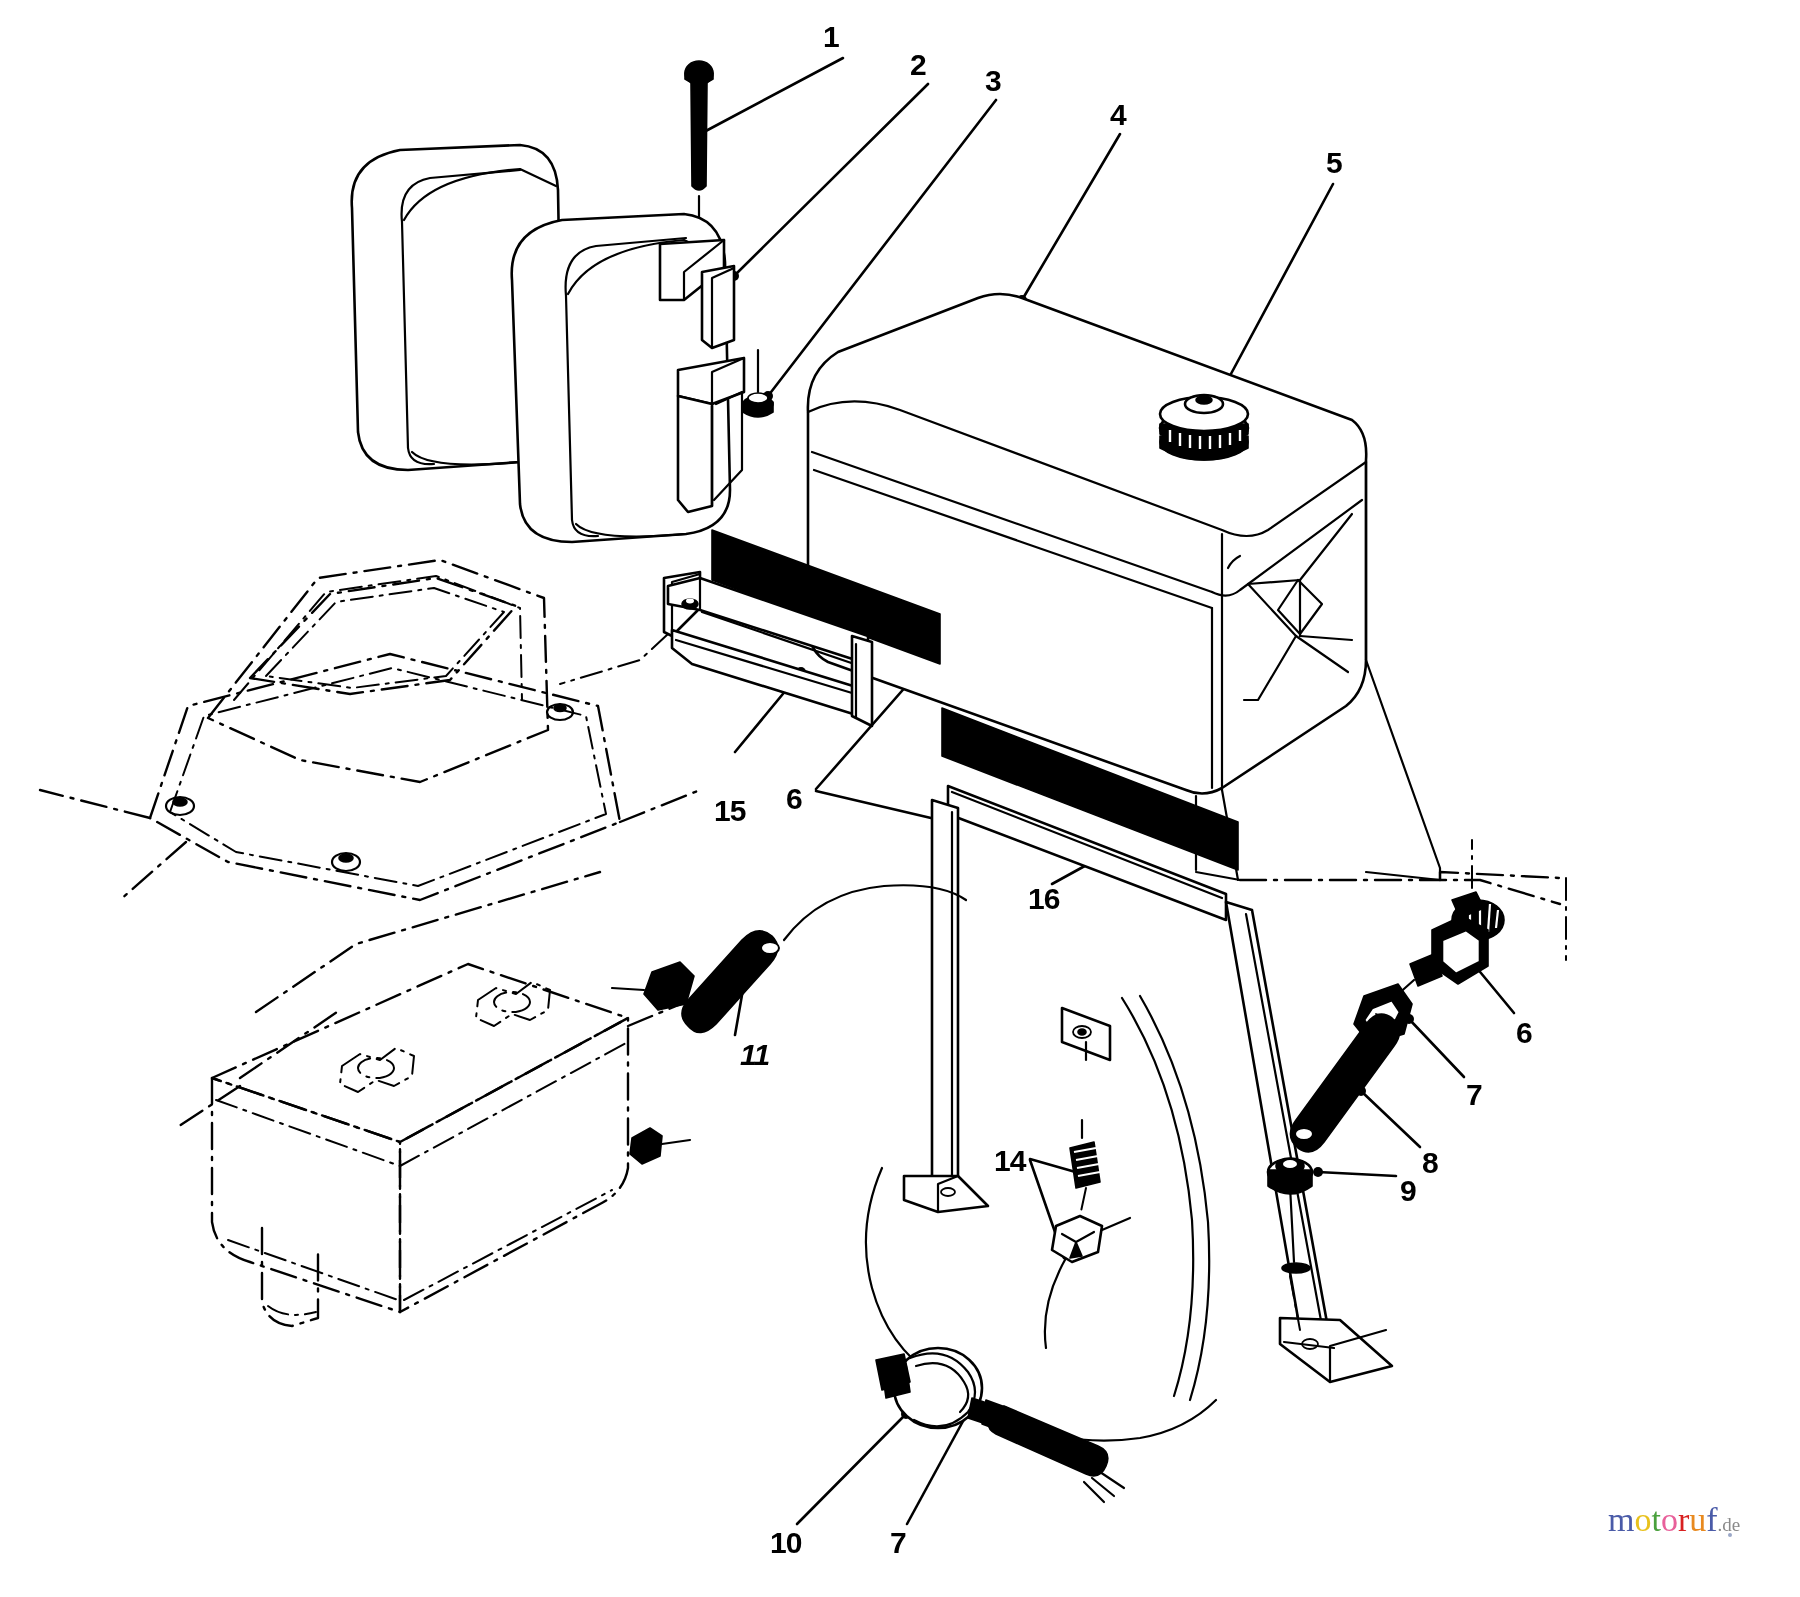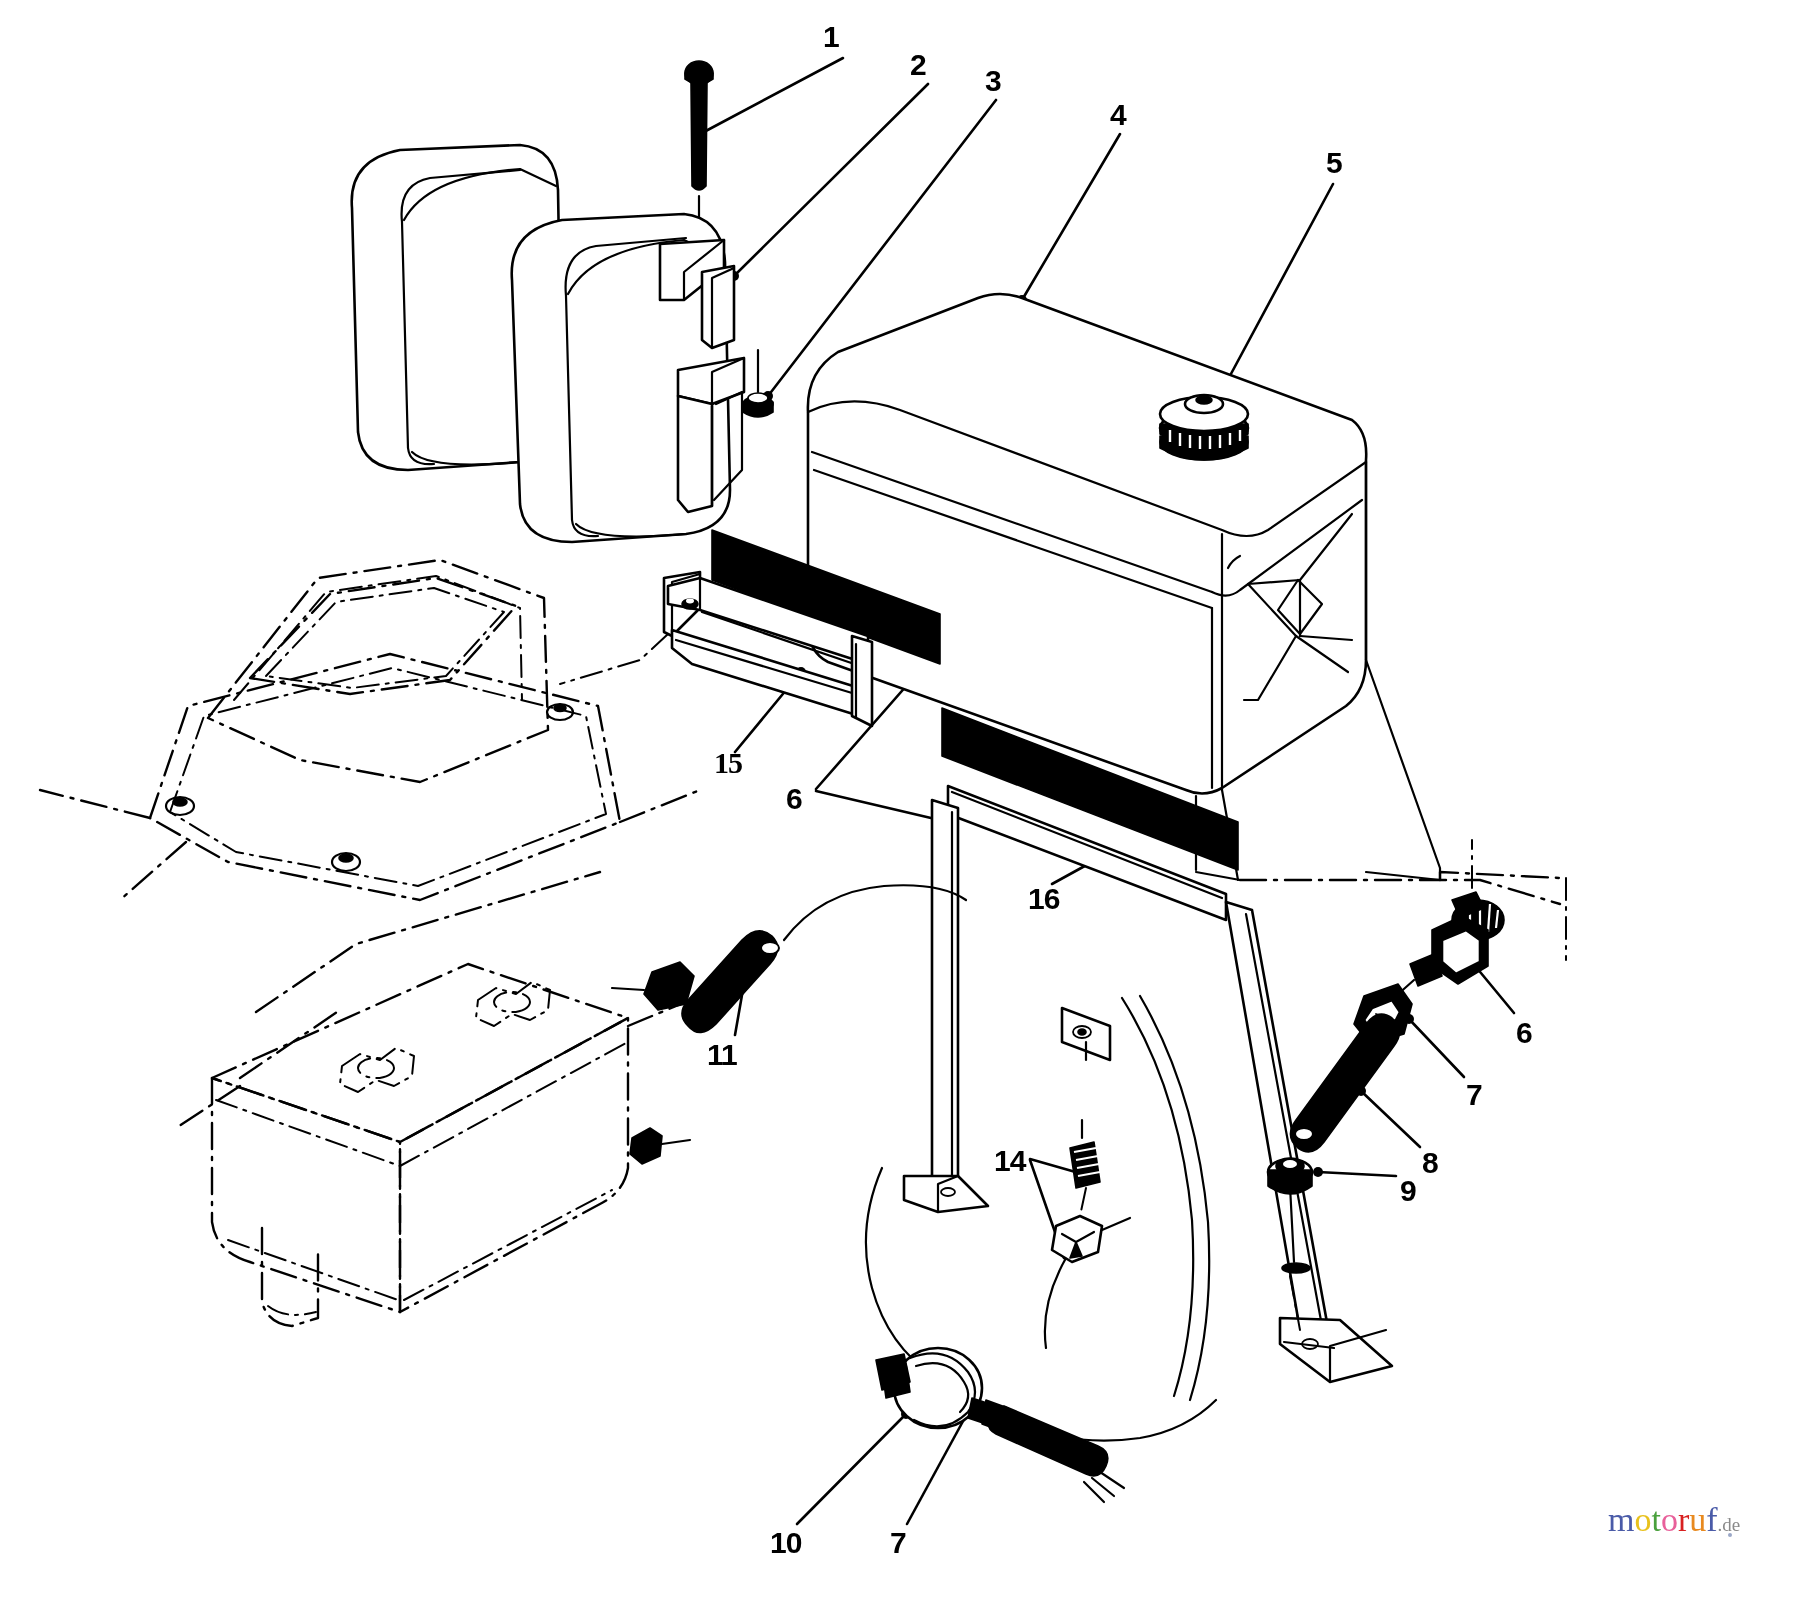--- a/index.html
+++ b/index.html
@@ -511,24 +511,24 @@
   <div class="callout" style="left:910px; top:50px;">2</div>
   <div class="callout" style="left:985px; top:66px;">3</div>
   <div class="callout" style="left:1110px; top:100px;">4</div>
   <div class="callout" style="left:1326px; top:148px;">5</div>
   <div class="callout" style="left:1516px; top:1018px;">6</div>
   <div class="callout" style="left:1466px; top:1080px;">7</div>
   <div class="callout" style="left:1422px; top:1148px;">8</div>
   <div class="callout" style="left:1400px; top:1176px;">9</div>
   <div class="callout" style="left:770px; top:1528px;text-align:center;">10</div>
   <div class="callout" style="left:890px; top:1528px;">7</div>
-  <div class="callout" style="left:707px; top:1040px;">11</div>
+  <div class="callout" style="left:740px; top:1040px;font-style:italic;">11</div>
   <div class="callout" style="left:994px; top:1146px;">14</div>
   <div class="callout" style="left:1028px; top:884px;">16</div>
   <div class="callout" style="left:786px; top:784px;">6</div>
-  <div class="callout" style="left:714px; top:748px;font-family:Liberation Serif, serif;">15</div>
+  <div class="callout" style="left:714px; top:796px;">15</div>
 
   <div id="watermark">
     <span style="color: rgb(74, 91, 168);">m</span><span style="color: rgb(232, 193, 28);">o</span><span style="color: rgb(74, 160, 60);">t</span><span style="color: rgb(232, 96, 154);">o</span><span style="color: rgb(216, 32, 32);">r</span><span style="color: rgb(232, 138, 32);">u</span><span style="color: rgb(74, 91, 168);">f</span><span class="wm-de" style="color: rgb(138, 138, 138);">.de</span>
   </div>
   <div class="wm-dot"></div>
 
 </div>
 
 </body></html>

